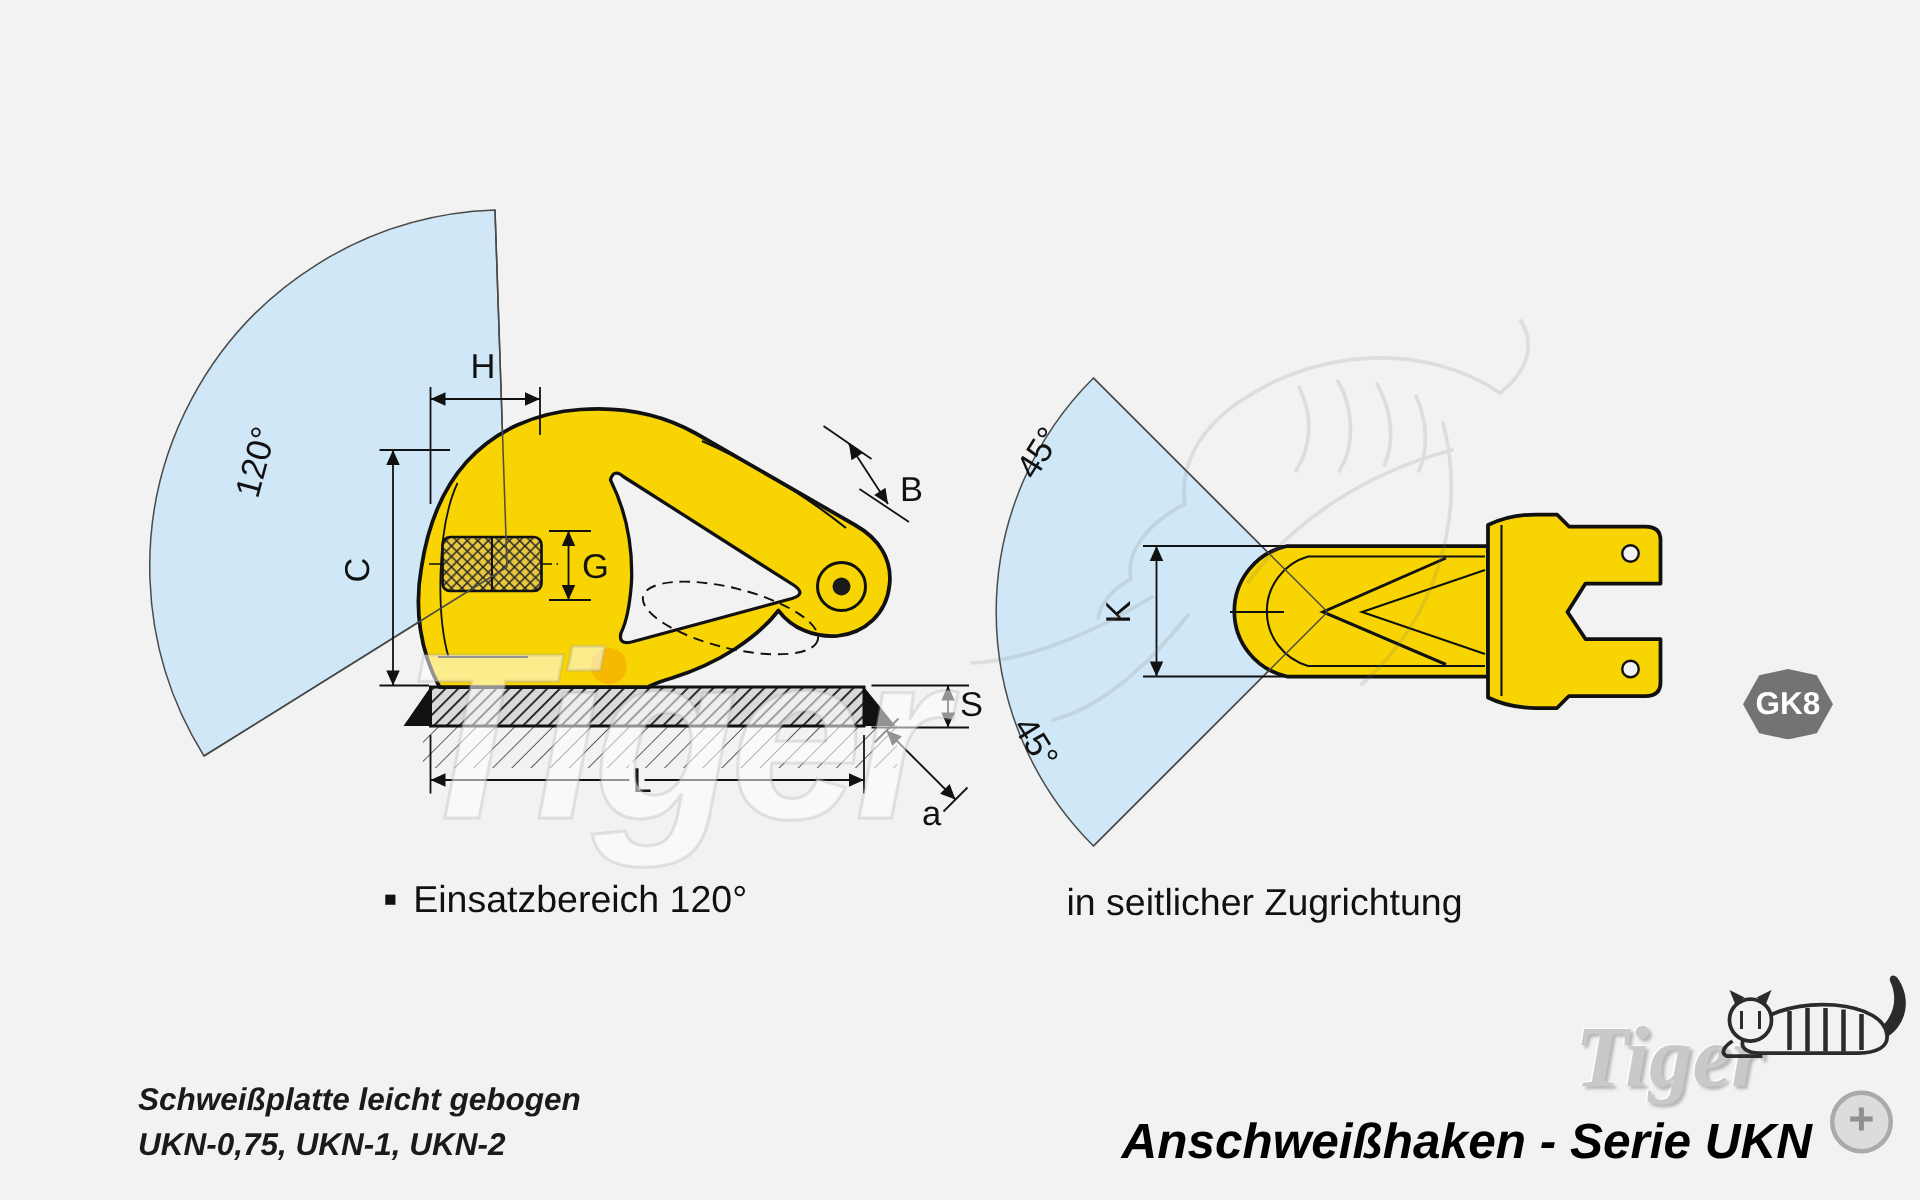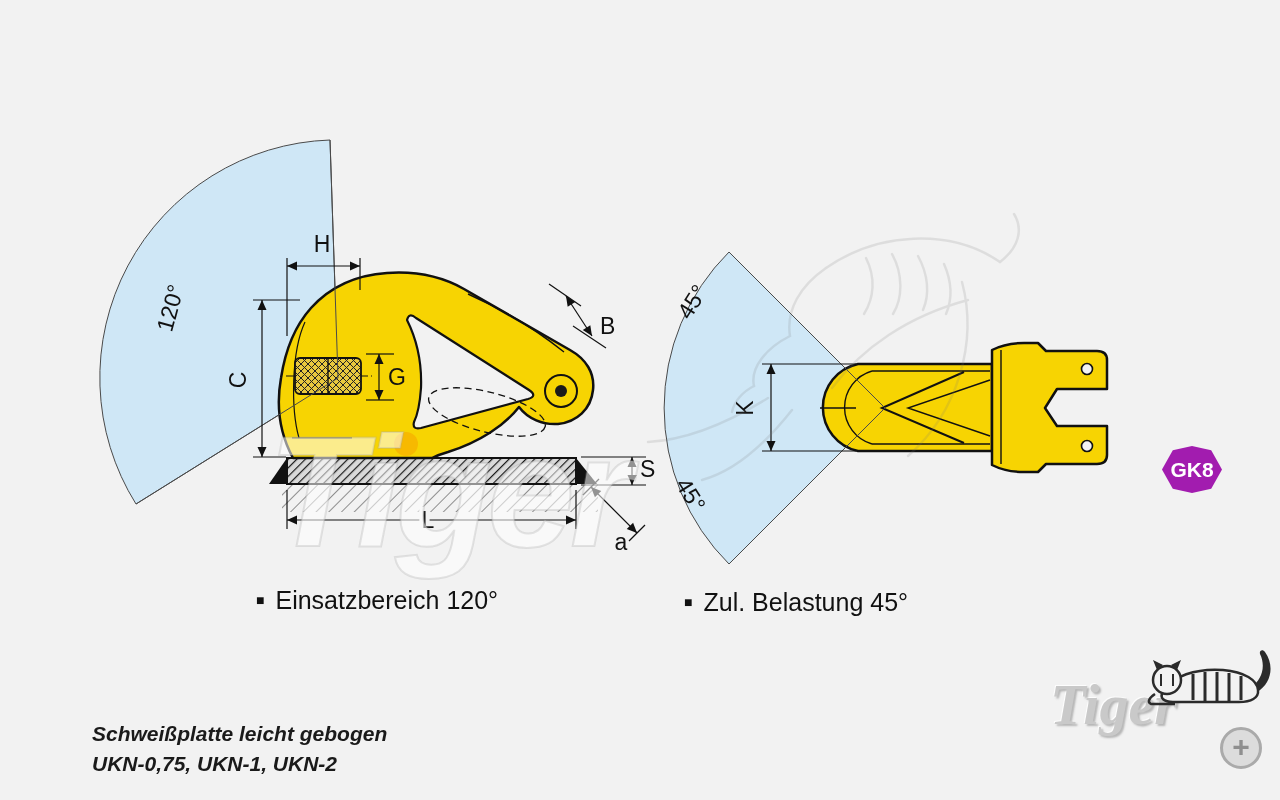--- a/index.html
+++ b/index.html
@@ -15,21 +15,21 @@
   .caption .bullet{font-size:14px;margin-right:11px;position:relative;top:-4px;}
   .caption .line2{margin-left:27px;}
   .caption-left{left:256px;top:586px;text-align:right;}
   .caption-right{left:684px;top:586px;line-height:32px;}
   .note{position:absolute;left:92px;z-index:4;font-style:italic;font-weight:bold;
         font-size:21px;color:#1a1a1a;white-space:nowrap;}
   .note-1{top:722px;} .note-2{top:752px;font-style:italic;}
   .product-title{position:absolute;right:72px;top:742px;z-index:4;font-style:italic;
         font-weight:bold;font-size:33px;color:#000;white-space:nowrap;}
   .badge{position:absolute;left:1162px;top:446px;width:60px;height:47px;z-index:4;
-        background:#a21caf;color:#fff;font-weight:bold;font-size:21px;
+        background:#737373;color:#fff;font-weight:bold;font-size:21px;
         display:flex;align-items:center;justify-content:center;
         clip-path:polygon(50% 0%,82% 9%,100% 50%,82% 91%,50% 100%,18% 91%,0% 50%,18% 9%);}
   .wm-text{position:absolute;left:268px;top:412px;z-index:2;font-size:158px;line-height:1;
         font-weight:bold;font-style:italic;letter-spacing:-5px;
         color:rgba(255,255,255,0.55);-webkit-text-stroke:2px rgba(165,165,165,0.28);}
   .logo-text{position:absolute;left:1050px;top:676px;z-index:3;line-height:1;
         font-family:"Liberation Serif","DejaVu Serif",serif;font-style:italic;font-weight:bold;
         font-size:58px;color:#c9c9c9;
         text-shadow:2px 2px 2px rgba(110,110,110,0.45),-1px -1px 0 rgba(255,255,255,0.8);}
   .logo-tiger{position:absolute;left:1145px;top:630px;z-index:3;}
@@ -182,27 +182,28 @@
       <path d="M 944 264 C 952 282 952 300 946 314"></path>
     </g>
     <circle cx="406" cy="444" r="12" fill="#f7a600" opacity="0.6"></circle>
   </svg>
   <div class="wm-text">Tiger</div>
 
   <div class="caption caption-left">
     <span class="bullet">■</span><span>Einsatzbereich 120°</span>
   </div>
   <div class="caption caption-right">
-    <div><span class="bullet">■</span><span>Zul. Belastung 45°</span></div>
+    <div class="line2">in seitlicher Zugrichtung</div>
   </div>
 
   <div class="badge">GK8</div>
 
   <div class="note note-1">Schweißplatte leicht gebogen</div>
   <div class="note note-2">UKN-0,75, UKN-1, UKN-2</div>
+  <div class="product-title">Anschweißhaken - Serie UKN</div>
 
   <div class="logo-text">Tiger</div>
   <svg class="logo-tiger" width="135" height="90" viewBox="0 0 135 90">
     <path d="M 112 62 C 126 54 130 36 120 22 C 118 19 114 20 115 24 C 121 36 117 50 106 57 Z" fill="#2b2b2b"></path>
     <path d="M 18 62 C 26 46 52 38 78 40 C 100 42 112 50 113 60 C 114 68 106 72 94 72 L 28 72 C 19 72 14 68 18 62 Z" fill="#f2f2f2" stroke="#2b2b2b" stroke-width="2.5"></path>
     <path d="M 48 44 L 48 70 M 60 42 L 60 71 M 72 42 L 72 71 M 84 43 L 84 71 M 96 46 L 96 70" stroke="#2b2b2b" stroke-width="3"></path>
     <circle cx="22" cy="50" r="14" fill="#f2f2f2" stroke="#2b2b2b" stroke-width="2.5"></circle>
     <path d="M 12 40 L 8 30 L 18 35 Z" fill="#2b2b2b"></path>
     <path d="M 32 40 L 36 30 L 26 35 Z" fill="#2b2b2b"></path>
     <path d="M 16 44 L 16 56 M 28 44 L 28 56" stroke="#2b2b2b" stroke-width="2"></path>

